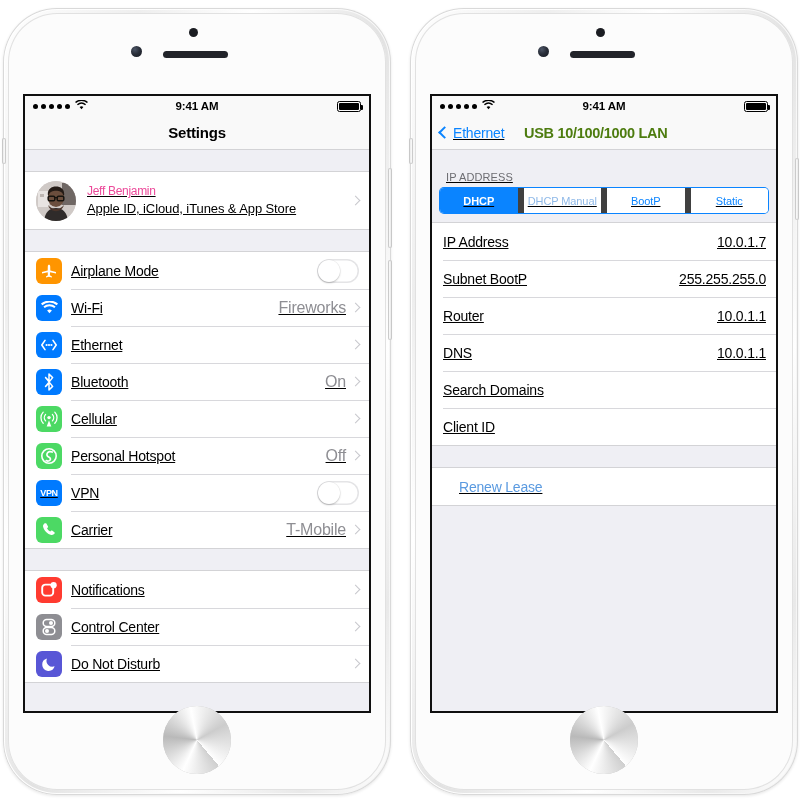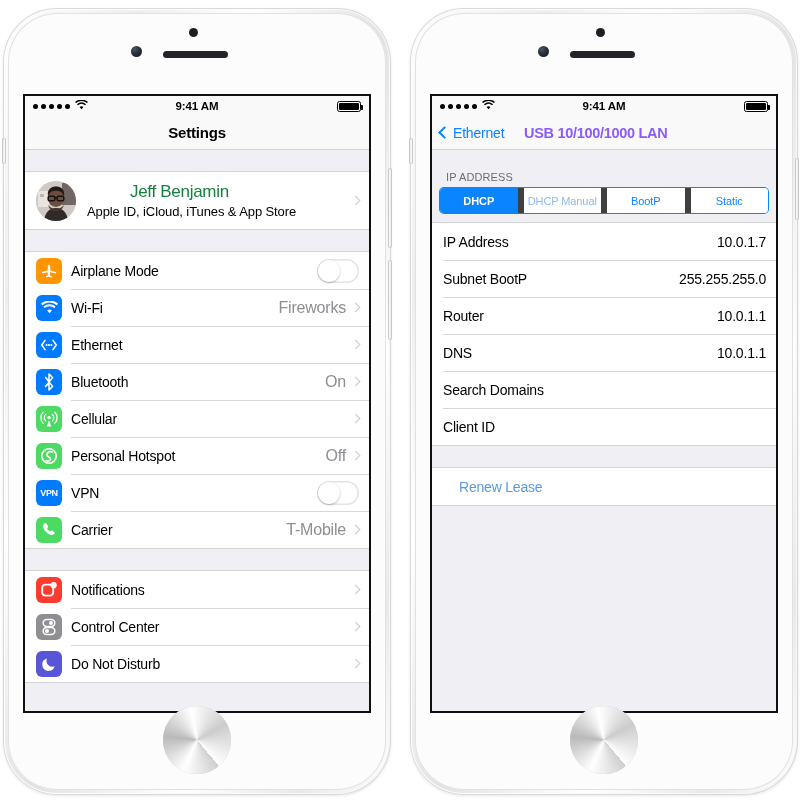--- a/index.html
+++ b/index.html
@@ -136,20 +136,21 @@
   
   .screen {
     position: absolute;
     top: 88px;
     left: 22px;
     width: 344px;
     height: 615px;
     background: #ffffff;
     overflow: hidden;
     box-shadow: 0 0 0 2px #101010;
+    text-decoration: underline;
   }
 
   
   .statusbar {
     height: 20px;
     background: #f9f9f9;
     display: flex;
     align-items: center;
     padding: 0 8px;
     font-size: 11px;
@@ -227,21 +228,21 @@
     border-left: 2.2px solid #0a84ff;
     border-bottom: 2.2px solid #0a84ff;
     transform: rotate(45deg);
     margin-right: 2px;
   }
   .nav-title-offset {
     position: absolute;
     left: 92px;
     font-size: 14.5px;
     font-weight: bold;
-    color: #8b5cf6;
+    color: #4d7c0f;
     letter-spacing: -0.3px;
   }
 
   
   .content {
     height: 562px;
     background: #efeff4;
     overflow: hidden;
     position: relative;
   }
@@ -351,25 +352,24 @@
     width: 40px; height: 40px;
     border-radius: 50%;
     margin-right: 11px;
     flex: none;
     overflow: hidden;
     position: relative;
     background: #d9d4d2;
   }
   .avatar svg { display: block; }
   .acct-name {
-    font-size: 17px;
-    color: #15803d;
+    font-size: 12px;
+    color: #ec4899;
     letter-spacing: -0.3px;
     line-height: 1.15;
-    margin-left: 43px;
   }
   .acct-sub {
     font-size: 13px;
     color: #000;
     letter-spacing: -0.1px;
     margin-top: 2px;
   }
 
   
   .sect-hdr {

